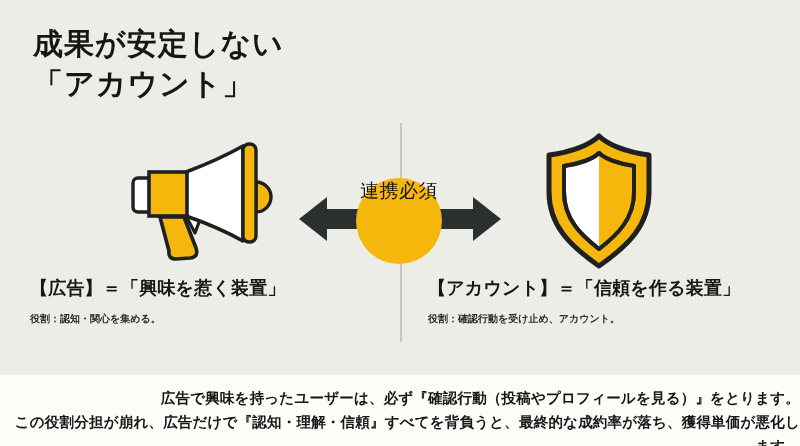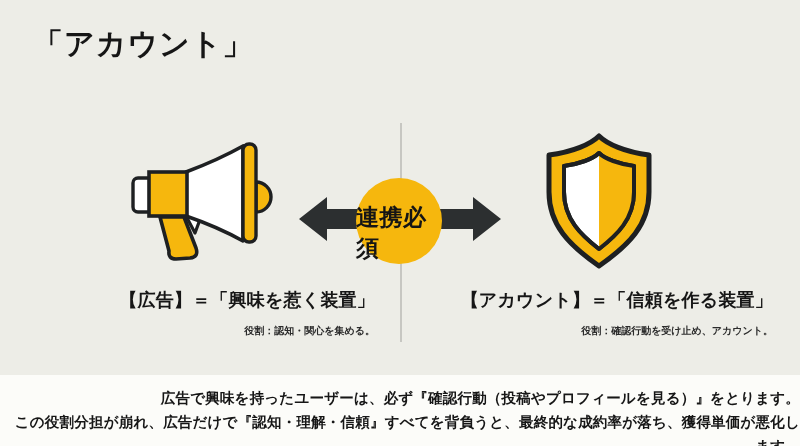--- a/index.html
+++ b/index.html
@@ -47,33 +47,33 @@
 
   .badge {
     position: absolute;
     left: 356px;
     top: 178px;
     width: 86px;
     height: 86px;
     border-radius: 50%;
     background: var(--yellow);
     display: flex;
-    align-items: flex-end;
+    align-items: flex-start;
     justify-content: center;
-    font-size: 23px;
-    font-weight: 700;
+    font-size: 19px;
+    font-weight: 400;
     letter-spacing: 0.5px;
     color: #151515;
   }
 
   .label-block {
     position: absolute;
-    top: 288px;
+    top: 276px;
     width: 345px;
-    text-align: right;
+    text-align: left;
     color: var(--text);
   }
   .label-block.left  { left: 30px; }
   .label-block.right { left: 428px; }
   .label-heading {
     font-size: 18px;
     font-weight: 800;
     letter-spacing: 0.2px;
   }
   .label-role {
@@ -100,20 +100,21 @@
     color: var(--text);
     letter-spacing: 0.2px;
   }
 </style>
 </head>
 <body>
 
 <div class="canvas">
 
   <h1 class="title">
+    <span>成果が安定しない</span>
     <span>「アカウント」</span>
   </h1>
 
   <div class="divider"></div>
 
   <svg class="megaphone-svg" width="165" height="135" viewBox="0 0 165 135" aria-hidden="true">
 
     <path class="fill-yellow" stroke-width="3.6" stroke-linejoin="round" d="M42,83 L66,83 L78,114 Q81,123 72,124 L58,125 Q50,125 51,117 Z"></path>
 
     <path class="fill-white" stroke-width="3.2" stroke-linejoin="round" d="M68,82 L84,80 L77,99 Z"></path>

